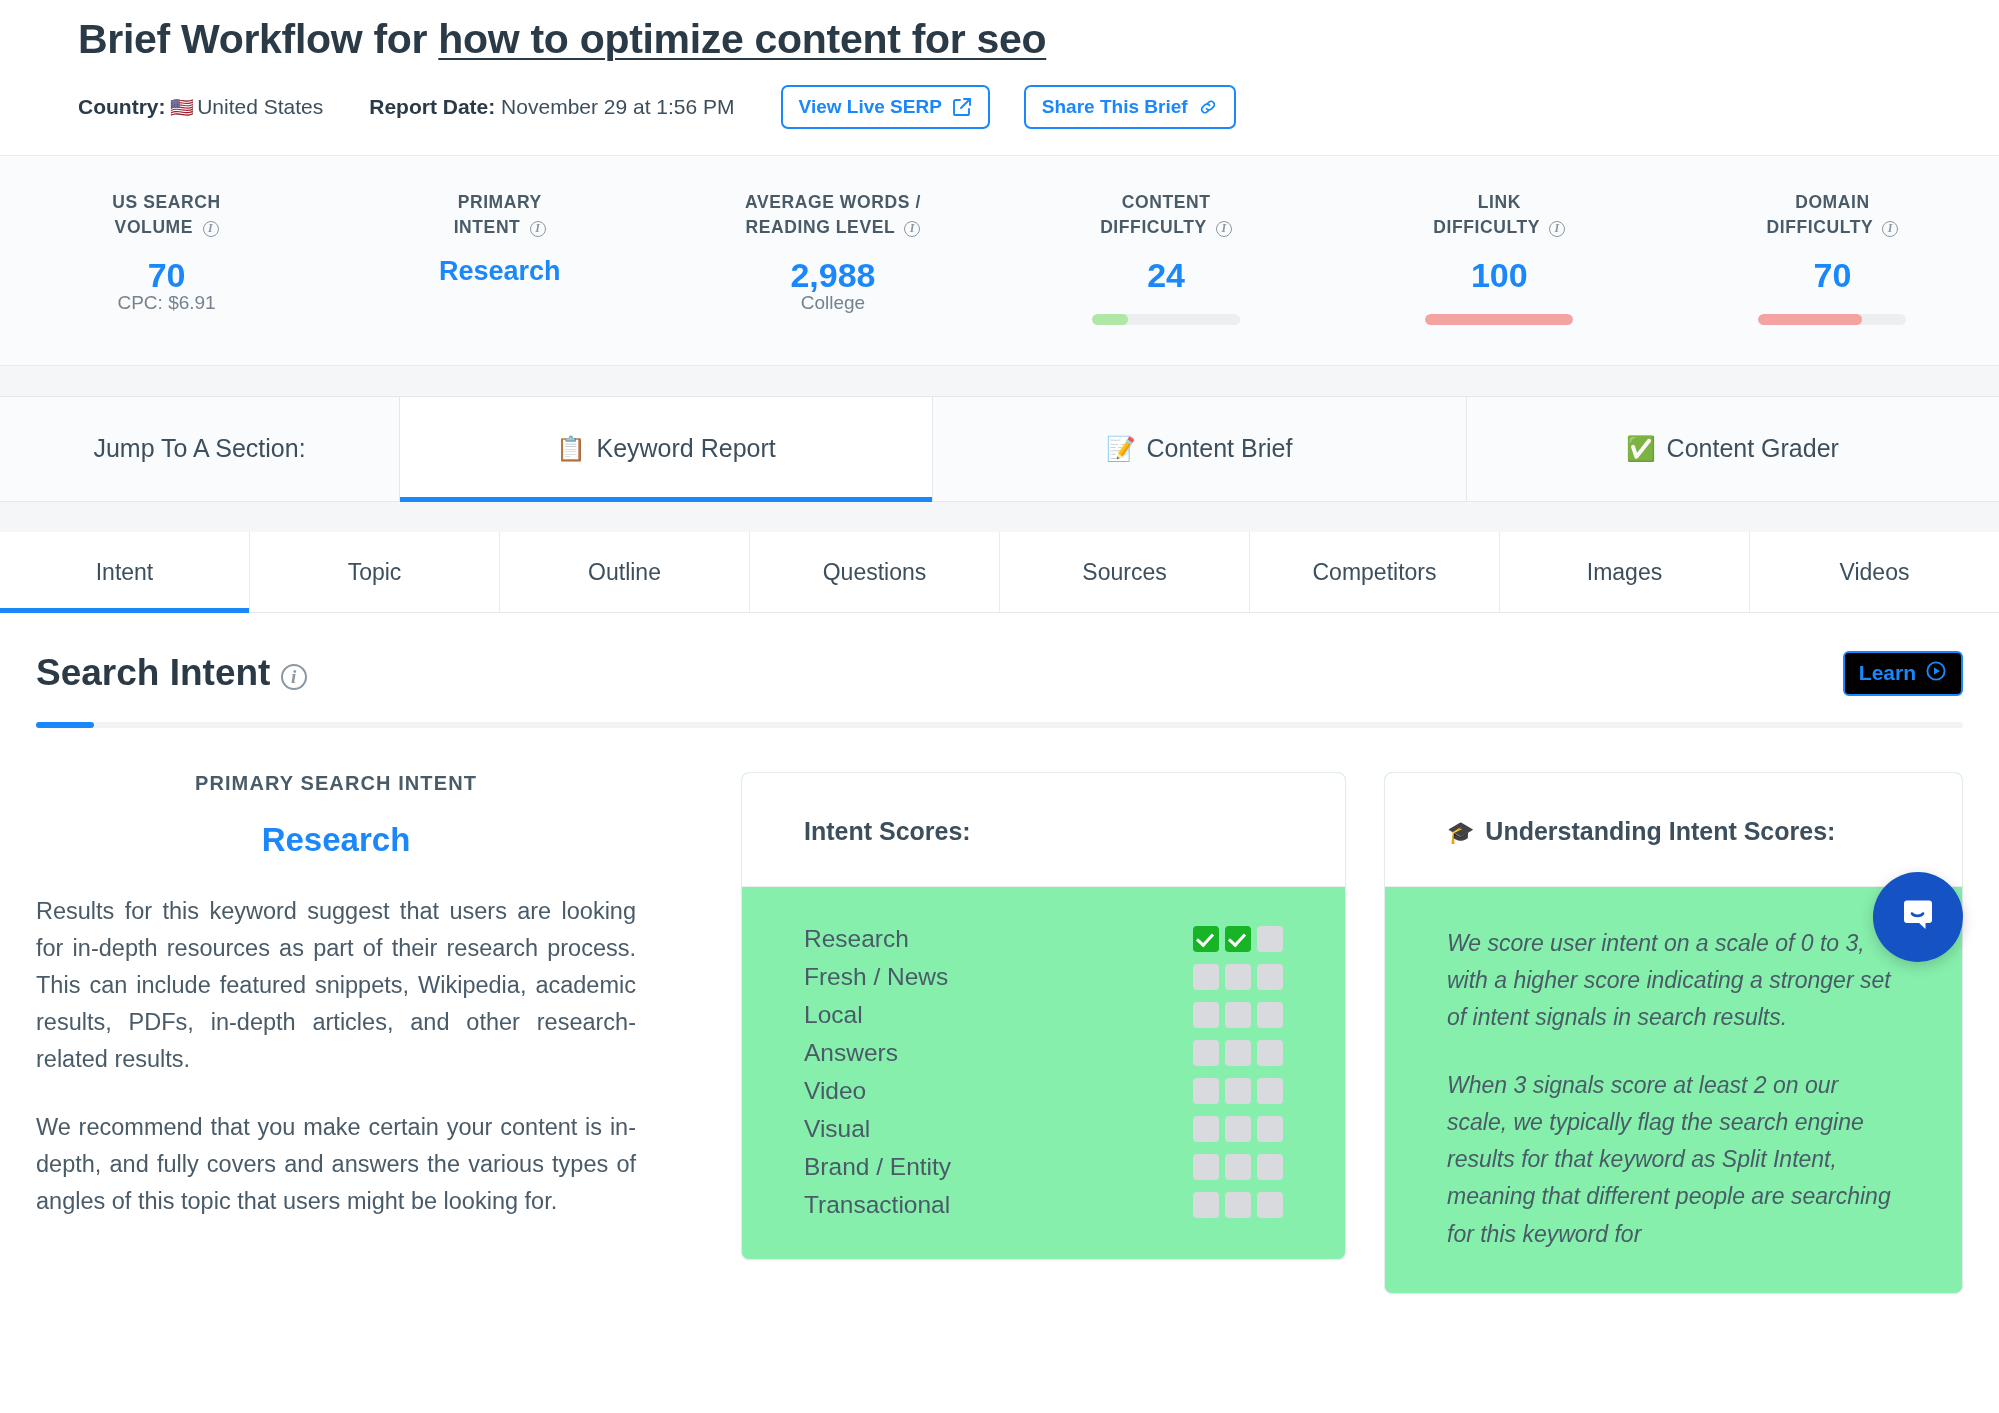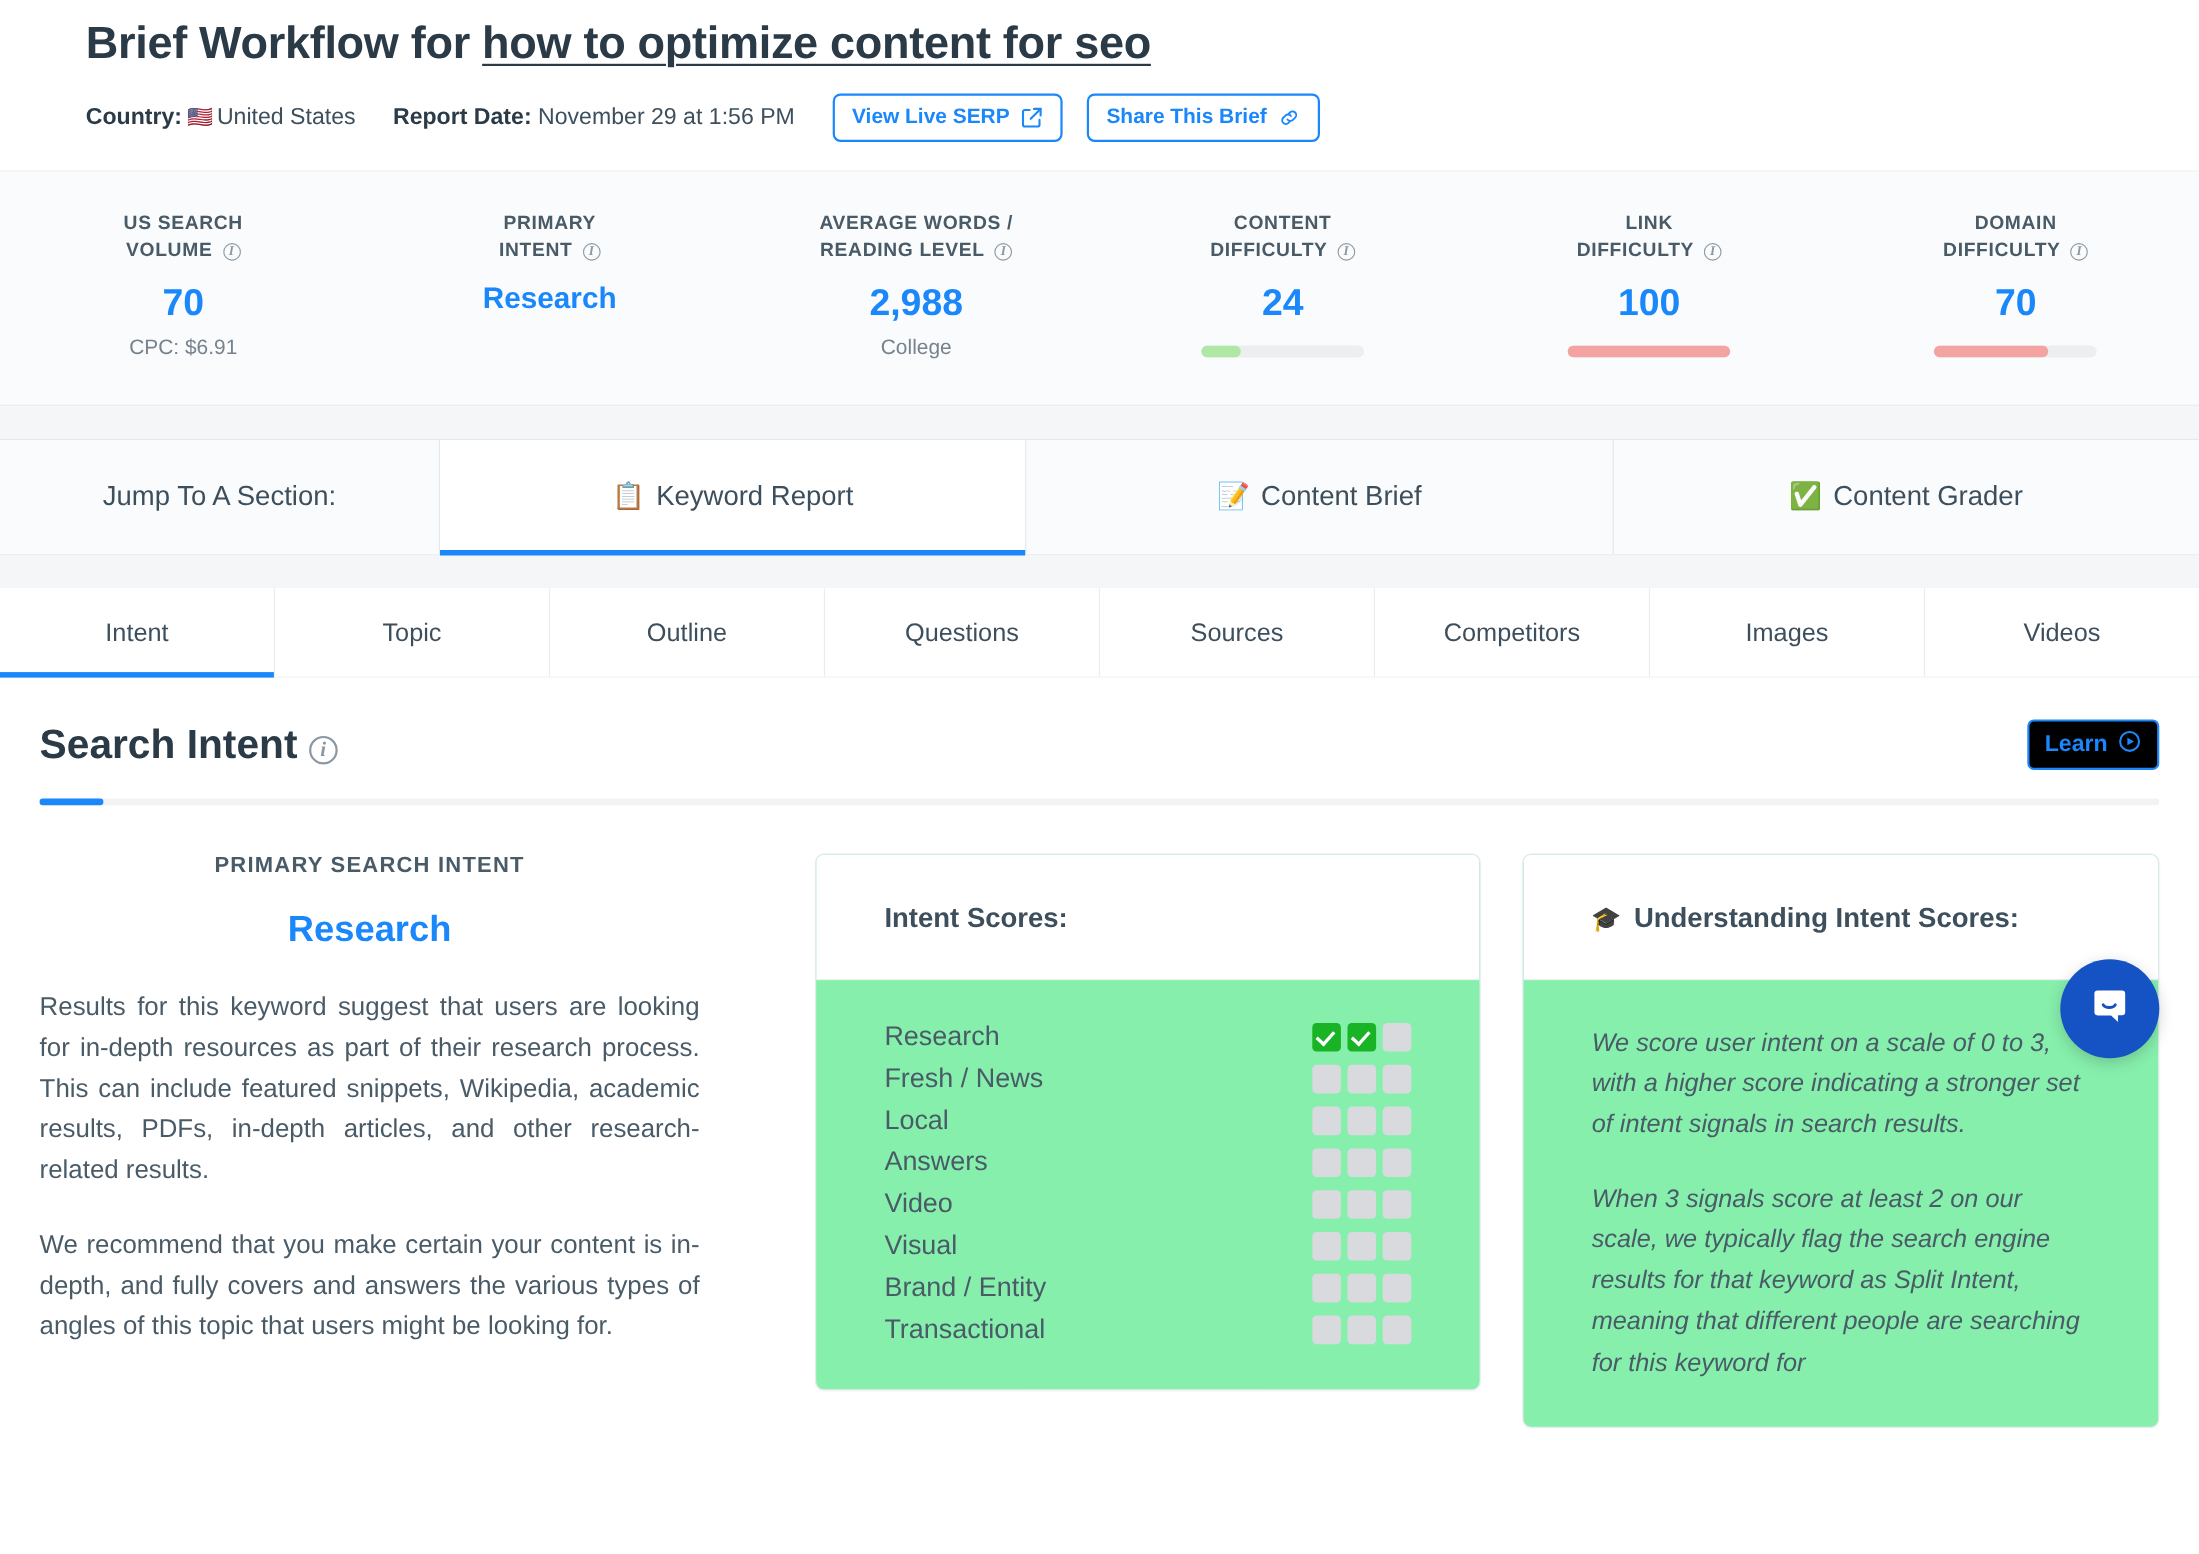--- a/index.html
+++ b/index.html
@@ -24,21 +24,21 @@
   .title {
     font-size: 41px;
     font-weight: 700;
     color: #2b3a47;
     letter-spacing: -0.3px;
     line-height: 1.25;
     margin-bottom: 20px;
   }
   .title .kw { text-decoration: underline; text-underline-offset: 5px; text-decoration-thickness: 2px; }
 
-  .meta-row { display: flex; align-items: center; gap: 4px; }
+  .meta-row { display: flex; align-items: center; gap: 16px; }
   .meta-item { font-size: 21px; color: #3d4f5c; margin-right: 30px; white-space: nowrap; }
   .meta-item b { font-weight: 700; color: #2b3a47; }
   .flag { font-size: 19px; margin: 0 3px 0 5px; }
 
   .hdr-btn {
     display: inline-flex; align-items: center; gap: 10px;
     border: 2px solid #1a87fb; border-radius: 7px;
     color: #1a87fb; background: #fff;
     font-size: 19px; font-weight: 700;
     padding: 9px 16px; margin-right: 18px;
@@ -56,21 +56,21 @@
     margin-bottom: 0;
   }
   .metric { flex: 1; text-align: center; padding: 0 24px; }
   .metric-label {
     font-size: 17.5px; font-weight: 700; letter-spacing: 0.6px;
     color: #4a5b68; text-transform: uppercase; line-height: 1.42;
   }
   .metric-label .i { margin-left: 4px; }
   .metric-value { font-size: 34px; font-weight: 700; color: #1a87fb; margin-top: 18px; line-height: 1; }
   .metric-value.small { font-size: 27px; }
-  .metric-sub { font-size: 19px; color: #76838f; margin-top: 14px; }
+  .metric-sub { font-size: 19px; color: #76838f; }
   .bar-track {
     width: 148px; height: 11px; border-radius: 6px;
     background: #eceef0; margin: 22px auto 0; overflow: hidden;
   }
   .bar-fill { height: 100%; border-radius: 6px; }
 
   .info-i {
     display: inline-block; width: 16px; height: 16px; border-radius: 50%;
     border: 1.6px solid #8b98a3; color: #8b98a3;
     font-size: 12px; line-height: 13px; text-align: center;

